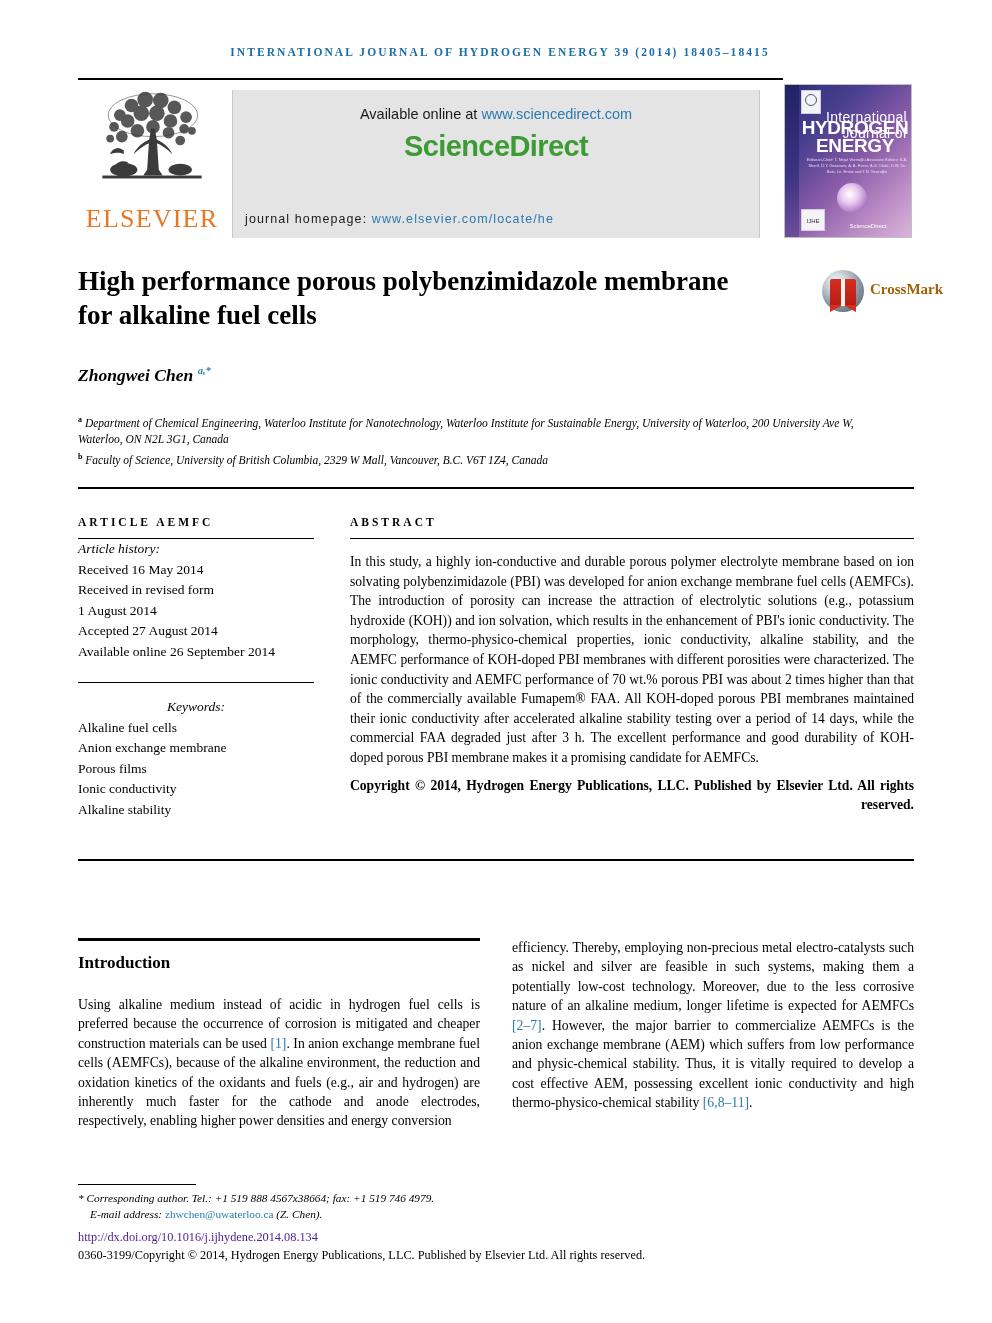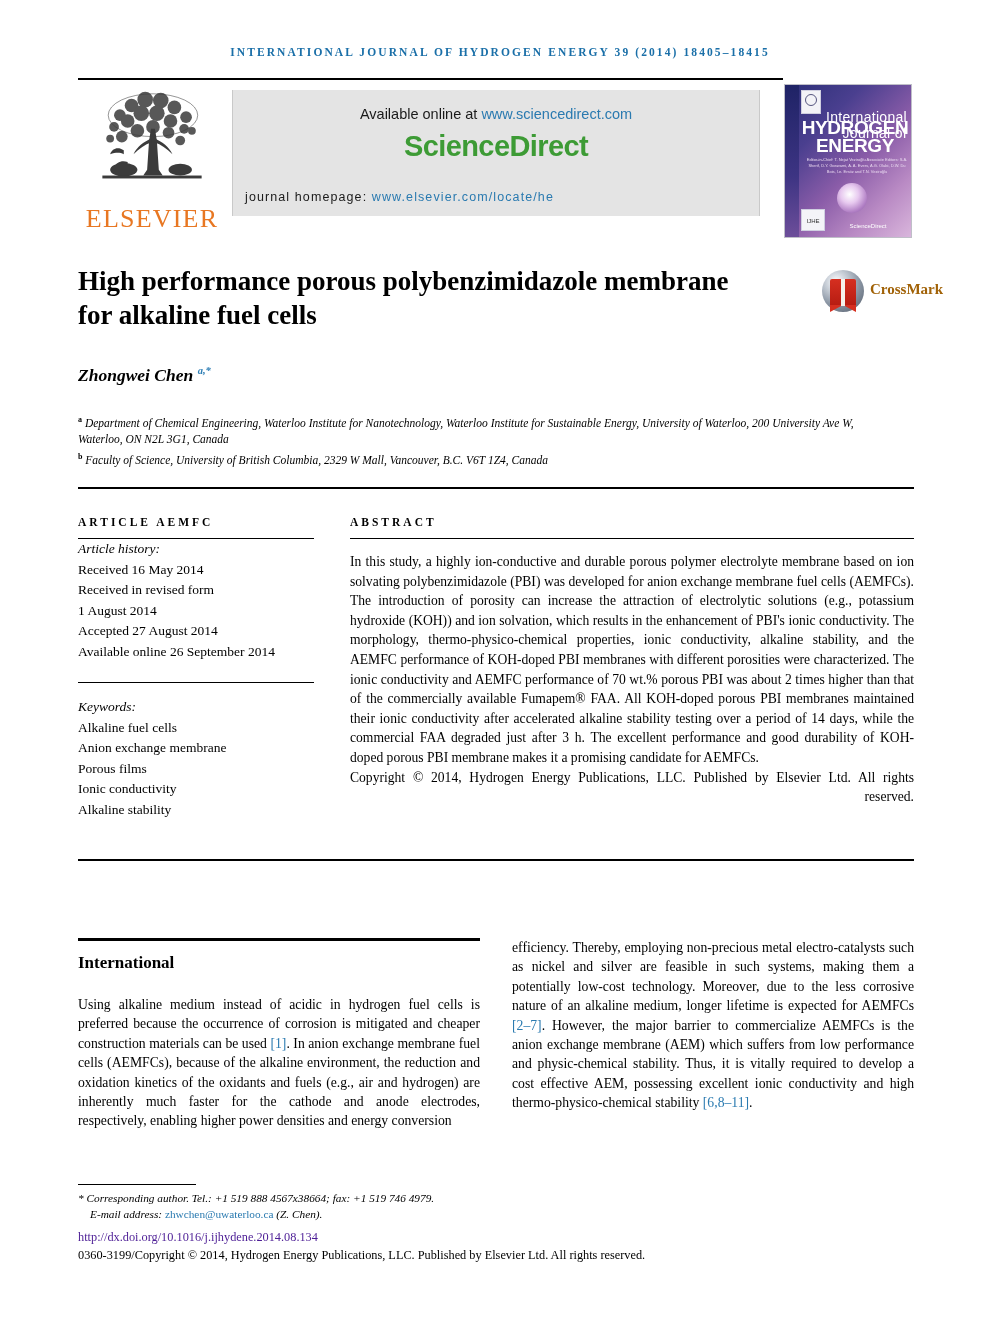--- a/index.html
+++ b/index.html
@@ -60,21 +60,21 @@
     letter-spacing: 1.2px;
     color: #E87722;
     line-height: 1;
     margin-top: 11px;
   }
 
   
   .sd-panel {
     position: absolute;
     left: 154px; top: 6px;
-    width: 528px; height: 126px;
+    width: 528px; height: 148px;
     background: #e4e4e4;
     border-left: 1px solid #c9c9c9;
     border-right: 1px solid #c9c9c9;
   }
   .sd-available {
     position: absolute; top: 16px; left: 0; width: 100%;
     text-align: center;
     font-family: "Liberation Sans", sans-serif;
     font-size: 14.5px;
     color: #1a1a1a;
@@ -259,36 +259,36 @@
     font-size: 13.5px; line-height: 20.5px;
     color: #000;
   }
   .info-hist-label { font-style: italic; }
   .kw-rule { width: 100%; height: 1px; background: #000; margin-top: 20px; }
   .kw-body {
     margin-top: 14px;
     font-family: "Liberation Serif", serif;
     font-size: 13.5px; line-height: 20.5px;
   }
-  .kw-label { font-style: italic; }
+  .kw-label { font-style: italic; text-align: center; }
 
   
   .abs-col {
     position: absolute;
     left: 350px; top: 516px; width: 564px;
   }
   .abs-body {
     margin-top: 13px;
     font-family: "Liberation Serif", serif;
     font-size: 13.6px;
     line-height: 19.6px;
     text-align: justify;
     color: #000;
   }
-  .abs-copy { text-align: justify; text-align-last: right; margin-top: 0; }
+  .abs-copy { text-align: justify; text-align-last: right; margin-top: 8px; font-weight: bold; }
 
   
   .col-left {
     position: absolute;
     left: 78px; top: 938px; width: 402px;
   }
   .col-right {
     position: absolute;
     left: 512px; top: 938px; width: 402px;
   }
@@ -451,21 +451,21 @@
     <div class="sec-head">ABSTRACT</div>
     <div class="sec-rule"></div>
     <div class="abs-body">In this study, a highly ion-conductive and durable porous polymer electrolyte membrane based on ion solvating polybenzimidazole (PBI) was developed for anion exchange membrane fuel cells (AEMFCs). The introduction of porosity can increase the attraction of electrolytic solutions (e.g., potassium hydroxide (KOH)) and ion solvation, which results in the enhancement of PBI's ionic conductivity. The morphology, thermo-physico-chemical properties, ionic conductivity, alkaline stability, and the AEMFC performance of KOH-doped PBI membranes with different porosities were characterized. The ionic conductivity and AEMFC performance of 70 wt.% porous PBI was about 2 times higher than that of the commercially available Fumapem® FAA. All KOH-doped porous PBI membranes maintained their ionic conductivity after accelerated alkaline stability testing over a period of 14 days, while the commercial FAA degraded just after 3 h. The excellent performance and good durability of KOH-doped porous PBI membrane makes it a promising candidate for AEMFCs.</div>
     <div class="abs-body abs-copy">Copyright © 2014, Hydrogen Energy Publications, LLC. Published by Elsevier Ltd. All rights reserved.</div>
   </div>
 
   <div class="rule-full-bottom"></div>
 
   <div class="col-left">
     <div class="intro-rule"></div>
-    <div class="intro-head">International</div>
+    <div class="intro-head">Introduction</div>
     <div class="body-text">Using alkaline medium instead of acidic in hydrogen fuel cells is preferred because the occurrence of corrosion is mitigated and cheaper construction materials can be used <span class="ref">[1]</span>. In anion exchange membrane fuel cells (AEMFCs), because of the alkaline environment, the reduction and oxidation kinetics of the oxidants and fuels (e.g., air and hydrogen) are inherently much faster for the cathode and anode electrodes, respectively, enabling higher power densities and energy conversion</div>
   </div>
 
   <div class="col-right">
     <div class="body-text">efficiency. Thereby, employing non-precious metal electro-catalysts such as nickel and silver are feasible in such systems, making them a potentially low-cost technology. Moreover, due to the less corrosive nature of an alkaline medium, longer lifetime is expected for AEMFCs <span class="ref">[2–7]</span>. However, the major barrier to commercialize AEMFCs is the anion exchange membrane (AEM) which suffers from low performance and physic-chemical stability. Thus, it is vitally required to develop a cost effective AEM, possessing excellent ionic conductivity and high thermo-physico-chemical stability <span class="ref">[6,8–11]</span>.</div>
   </div>
 
   <div class="foot-rule"></div>
   <div class="footnote">
     <div class="fn-line">* Corresponding author. Tel.: +1 519 888 4567x38664; fax: +1 519 746 4979.</div>

